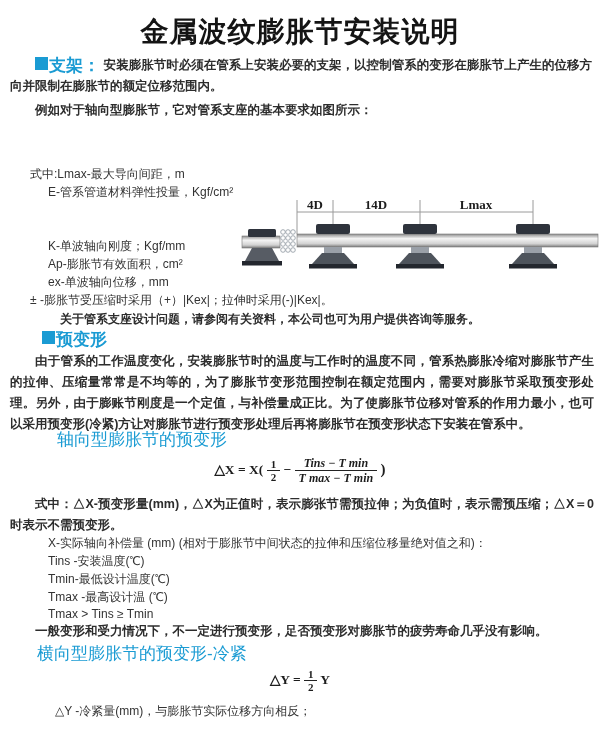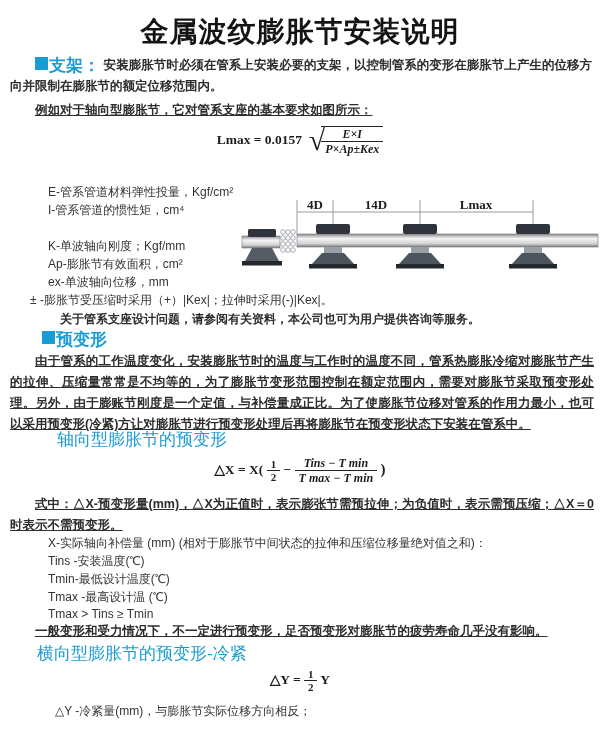--- a/index.html
+++ b/index.html
@@ -10,21 +10,21 @@
   }
   .abs{position:absolute;}
   .title{
     left:0;top:13px;width:600px;text-align:center;
     font-size:28px;font-weight:bold;color:#141414;letter-spacing:1px;
   }
   .para{
     font-size:12.5px;line-height:21px;font-weight:bold;color:#2d2d2d;
     text-align:justify;
   }
-  .indent{text-indent:2em;text-decoration:underline;}
+  .indent{text-indent:2em;}
   .sq{
     display:inline-block;width:13px;height:13px;background:var(--blue);
     margin-right:1px;vertical-align:-1px;
   }
   .h2label{font-size:17px;font-weight:bold;color:var(--blue);vertical-align:-2px;}
   .h3{font-size:17px;font-weight:normal;color:var(--blue);}
   .def{font-size:12px;color:#333;white-space:nowrap;}
   .bold{font-weight:bold;color:#2d2d2d;}
   .formula{
     width:600px;text-align:center;font-family:"Liberation Serif",serif;
@@ -52,27 +52,23 @@
 
   <div class="abs title">金属波纹膨胀节安装说明</div>
 
   <div class="abs para" style="left:10px;top:55px;width:582px;">
     <span style="display:inline-block;width:2em;"></span><span class="sq"></span><span class="h2label">支架：</span>
     <span>安装膨胀节时必须在管系上安装必要的支架，以控制管系的变形在膨胀节上产生的位移方向并限制在膨胀节的额定位移范围内。</span>
   </div>
 
   <div class="abs para indent" style="left:10px;top:100px;width:582px;">例如对于轴向型膨胀节，它对管系支座的基本要求如图所示：</div>
 
-  <div class="abs formula" style="left:0;top:126px;">
-    <span>Lmax = 0.0157</span>&nbsp;
-    <span class="rad">√</span><span class="fr radicand it"><span class="n">E×I</span><span class="d">P×Ap±Kex</span></span>
-  </div>
 
+  <div class="abs def" style="left:30px;top:166px;">式中:Lmax-最大导向间距，m</div>
   <div class="abs def" style="left:48px;top:184px;">E-管系管道材料弹性投量，Kgf/cm²</div>
-  <div class="abs def" style="left:48px;top:202px;">I-管系管道的惯性矩，cm⁴</div>
   <div class="abs def" style="left:48px;top:238px;">K-单波轴向刚度；Kgf/mm</div>
   <div class="abs def" style="left:48px;top:256px;">Ap-膨胀节有效面积，cm²</div>
   <div class="abs def" style="left:48px;top:274px;">ex-单波轴向位移，mm</div>
   <div class="abs def" style="left:30px;top:292px;">± -膨胀节受压缩时采用（+）|Kex|；拉伸时采用(-)|Kex|。</div>
   <div class="abs def bold" style="left:60px;top:311px;">关于管系支座设计问题，请参阅有关资料，本公司也可为用户提供咨询等服务。</div>
 
   <svg class="abs" style="left:240px;top:192px;" width="360" height="95" viewBox="0 0 360 95">
     <defs>
       <linearGradient id="pg" x1="0" y1="0" x2="0" y2="1">
         <stop offset="0" stop-color="#8d8d8d"></stop>

